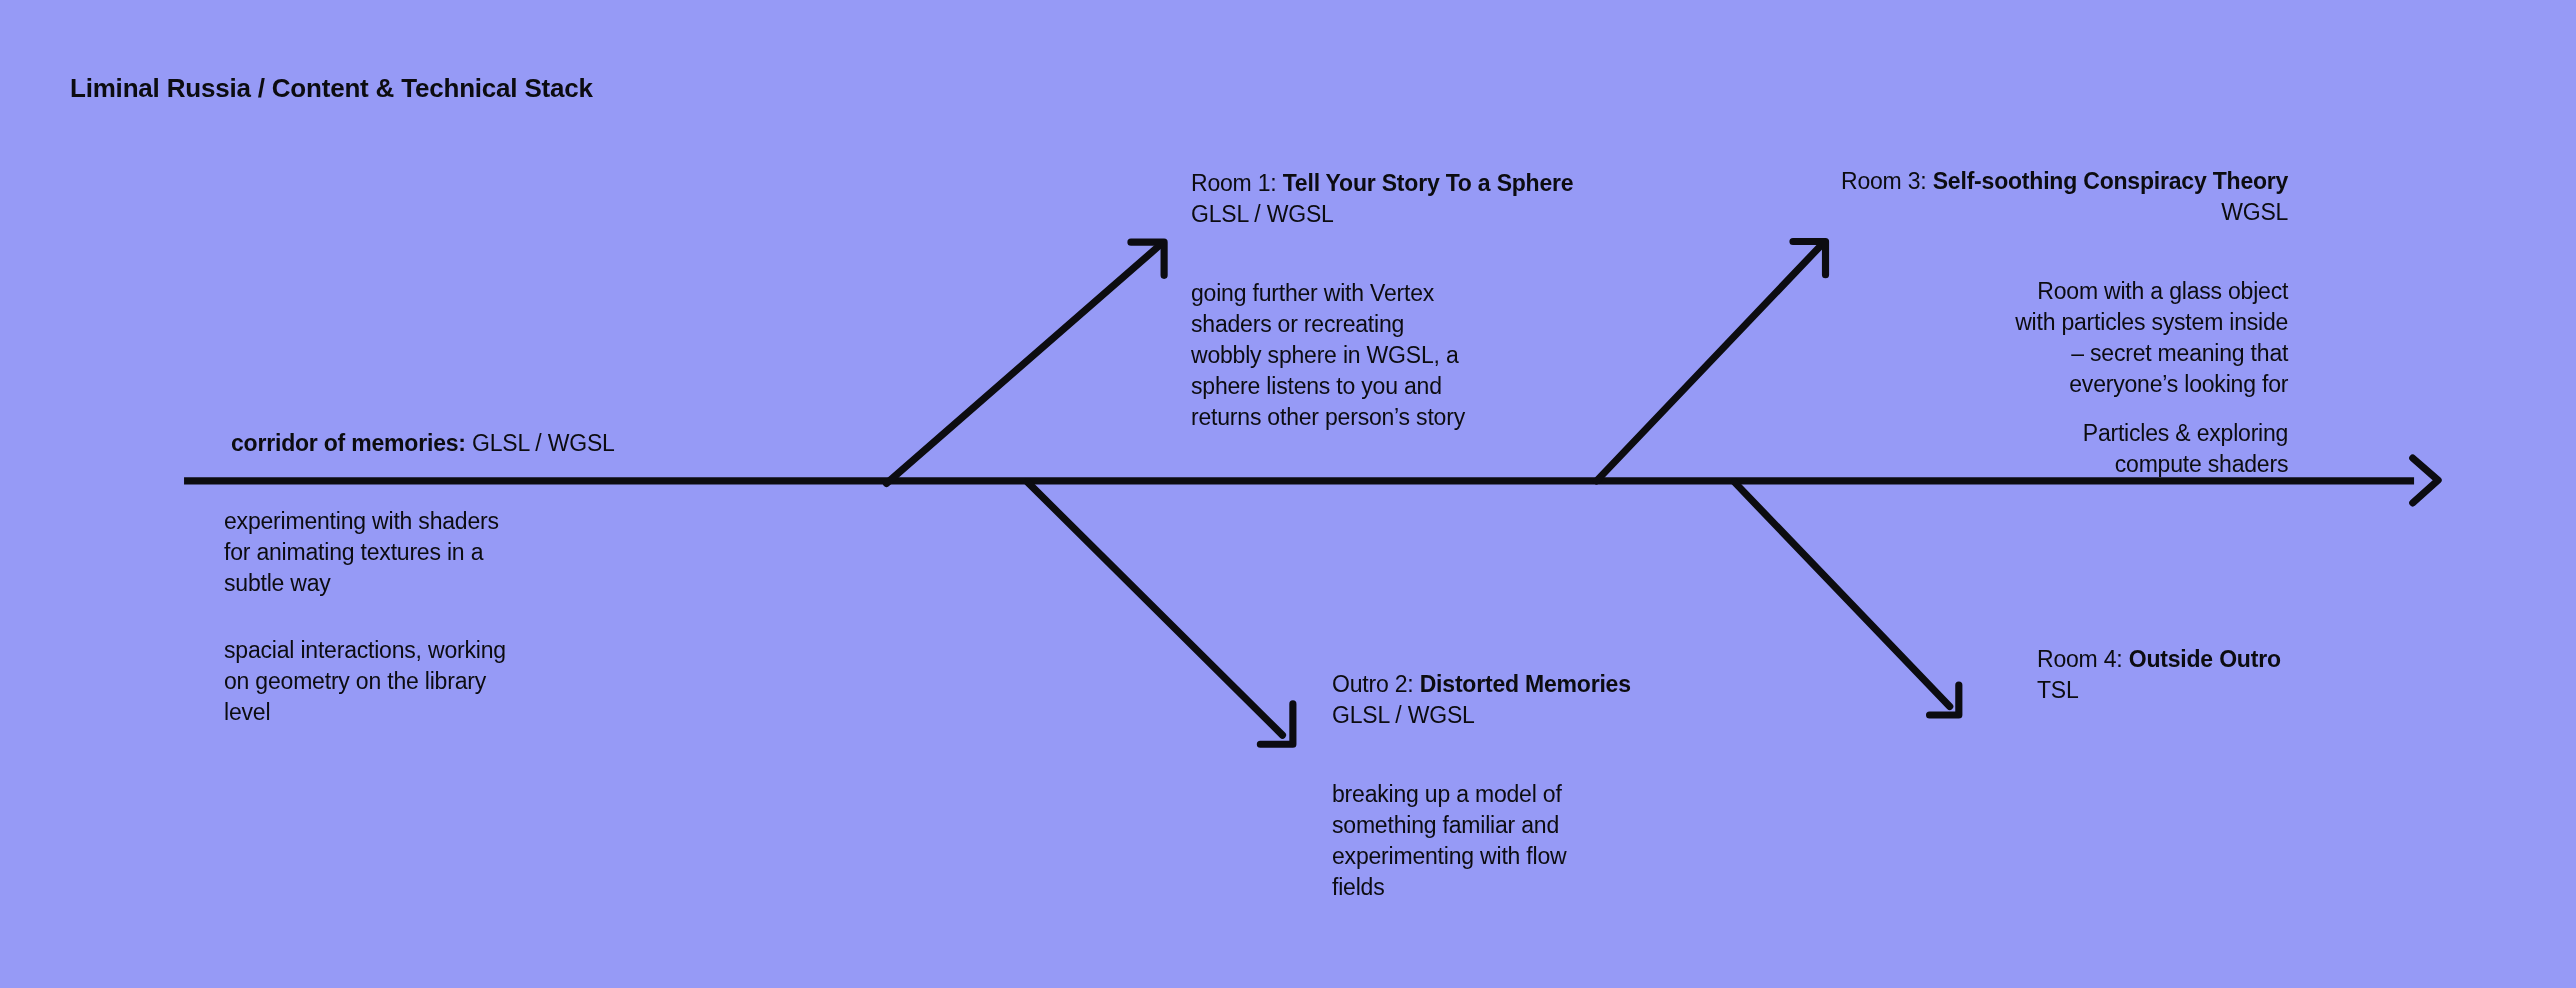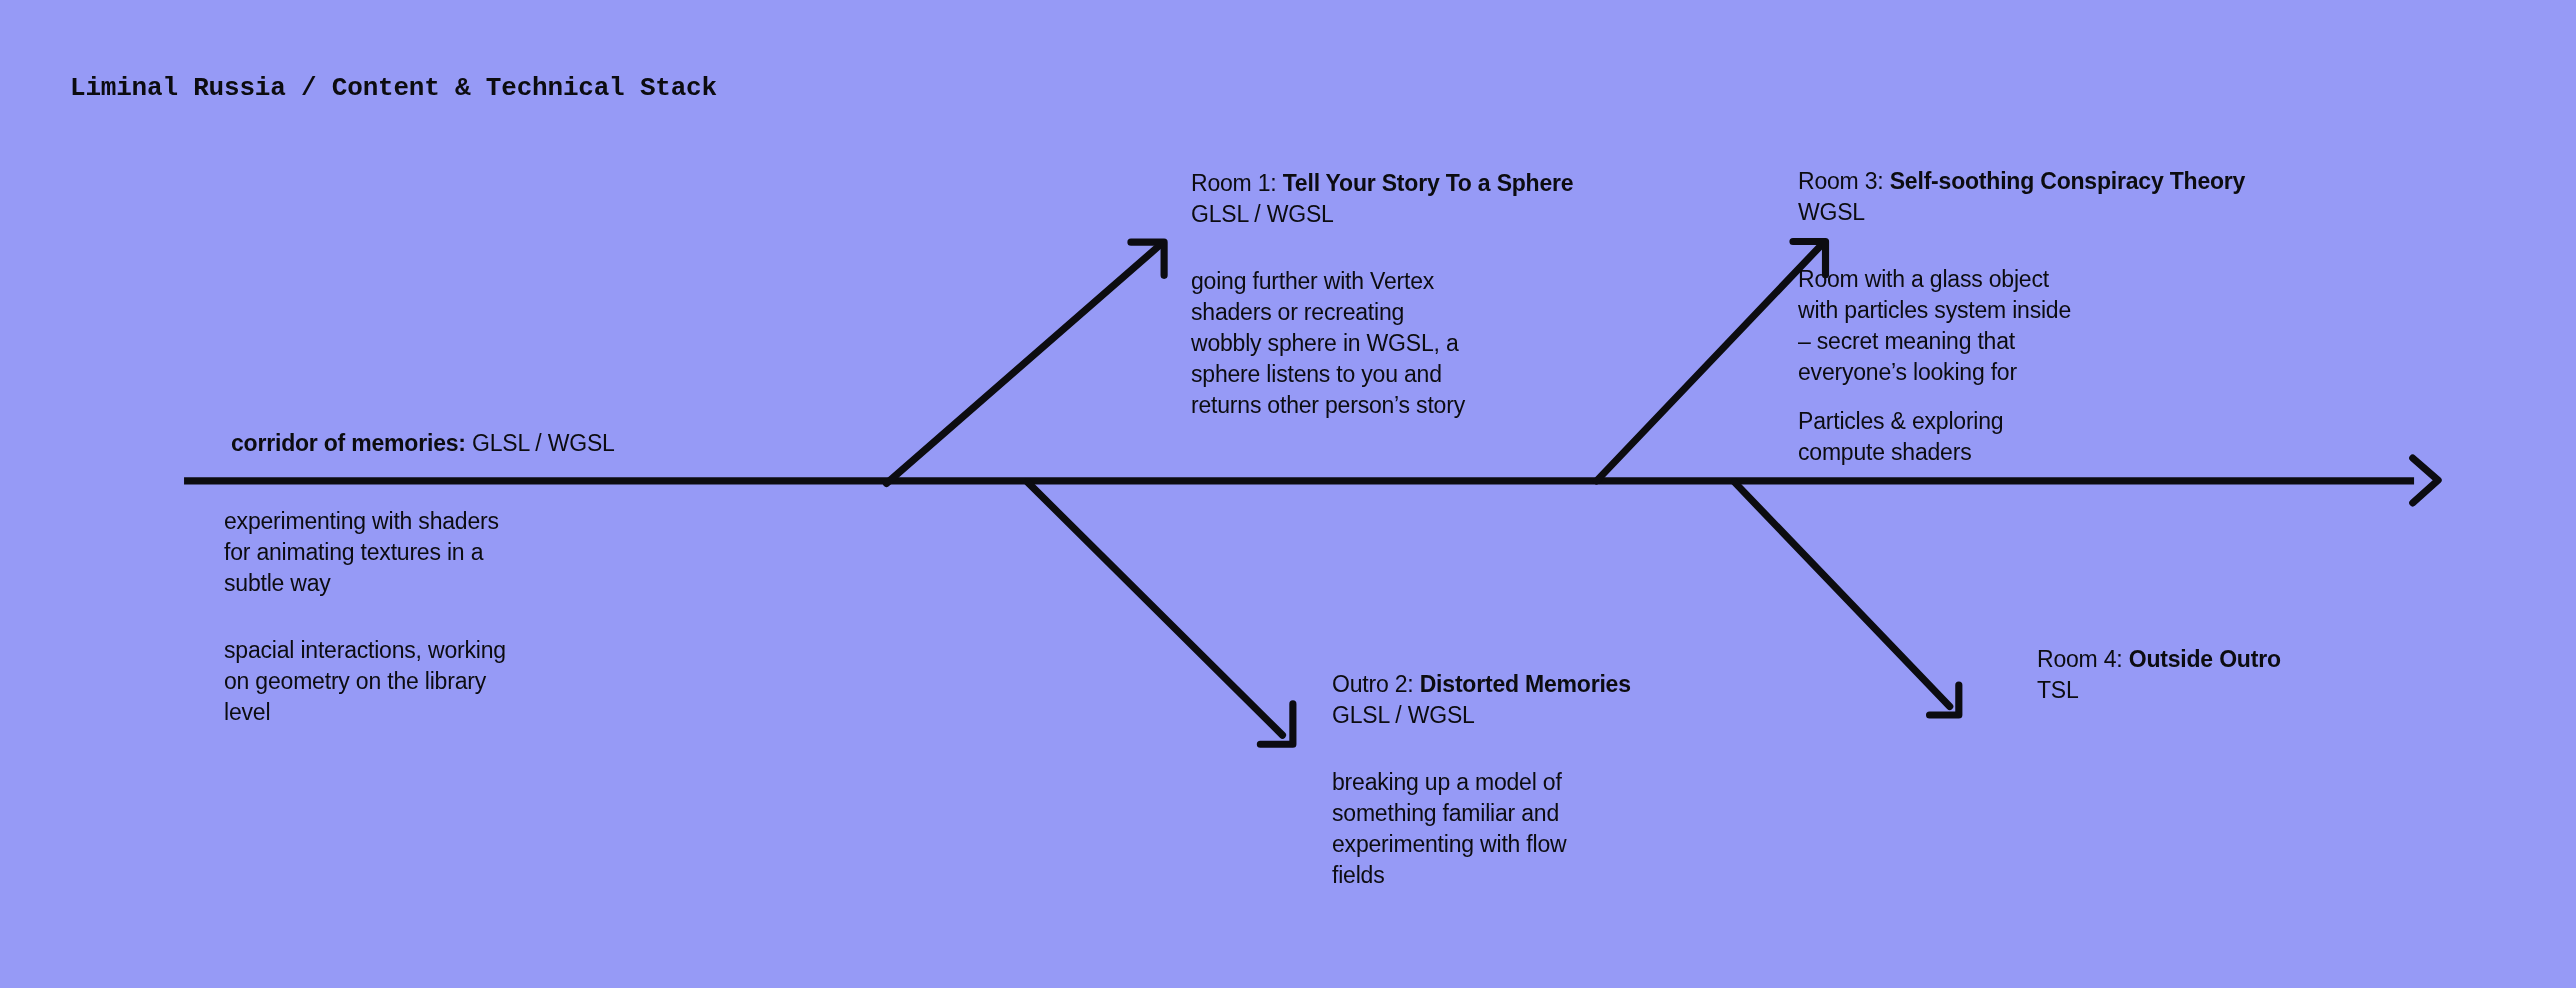--- a/index.html
+++ b/index.html
@@ -25,32 +25,31 @@
   svg.connectors polyline.axis { stroke-linecap: butt; }
 
   .txt { position: absolute; font-size: 23px; line-height: 31px; }
   .txt p { margin: 0; white-space: pre; }
   .bold { font-weight: 700; }
 
   .page-title {
     left: 70px; top: 73px;
     font-size: 26px; line-height: 31px;
     font-weight: 700;
-    font-family: Liberation Mono, monospace;
   }
 
   .corridor-label { left: 231px; top: 428px; }
   .corridor-body  { left: 224px; top: 506px; }
   .corridor-body p + p { margin-top: 36px; }
 
   .room { }
-  .room .room-body { margin-top: 36px; }
+  .room .room-body { margin-top: 48px; }
   .room-1 { left: 1191px; top: 168px; }
   .room-2 { left: 1332px; top: 669px; }
-  .room-3 { left: 1798px; top: 166px; }
+  .room-3 { left: 1841px; top: 166px; text-align: right; }
   .room-4 { left: 2037px; top: 644px; }
   .room-3 .room-body p + p { margin-top: 18px; }
   .room-4 .room-body p + p { margin-top: 31px; }
 </style>
 </head>
 <body>
 
 <div class="layer">
 
   <svg class="connectors" viewBox="0 0 3961 1520">

